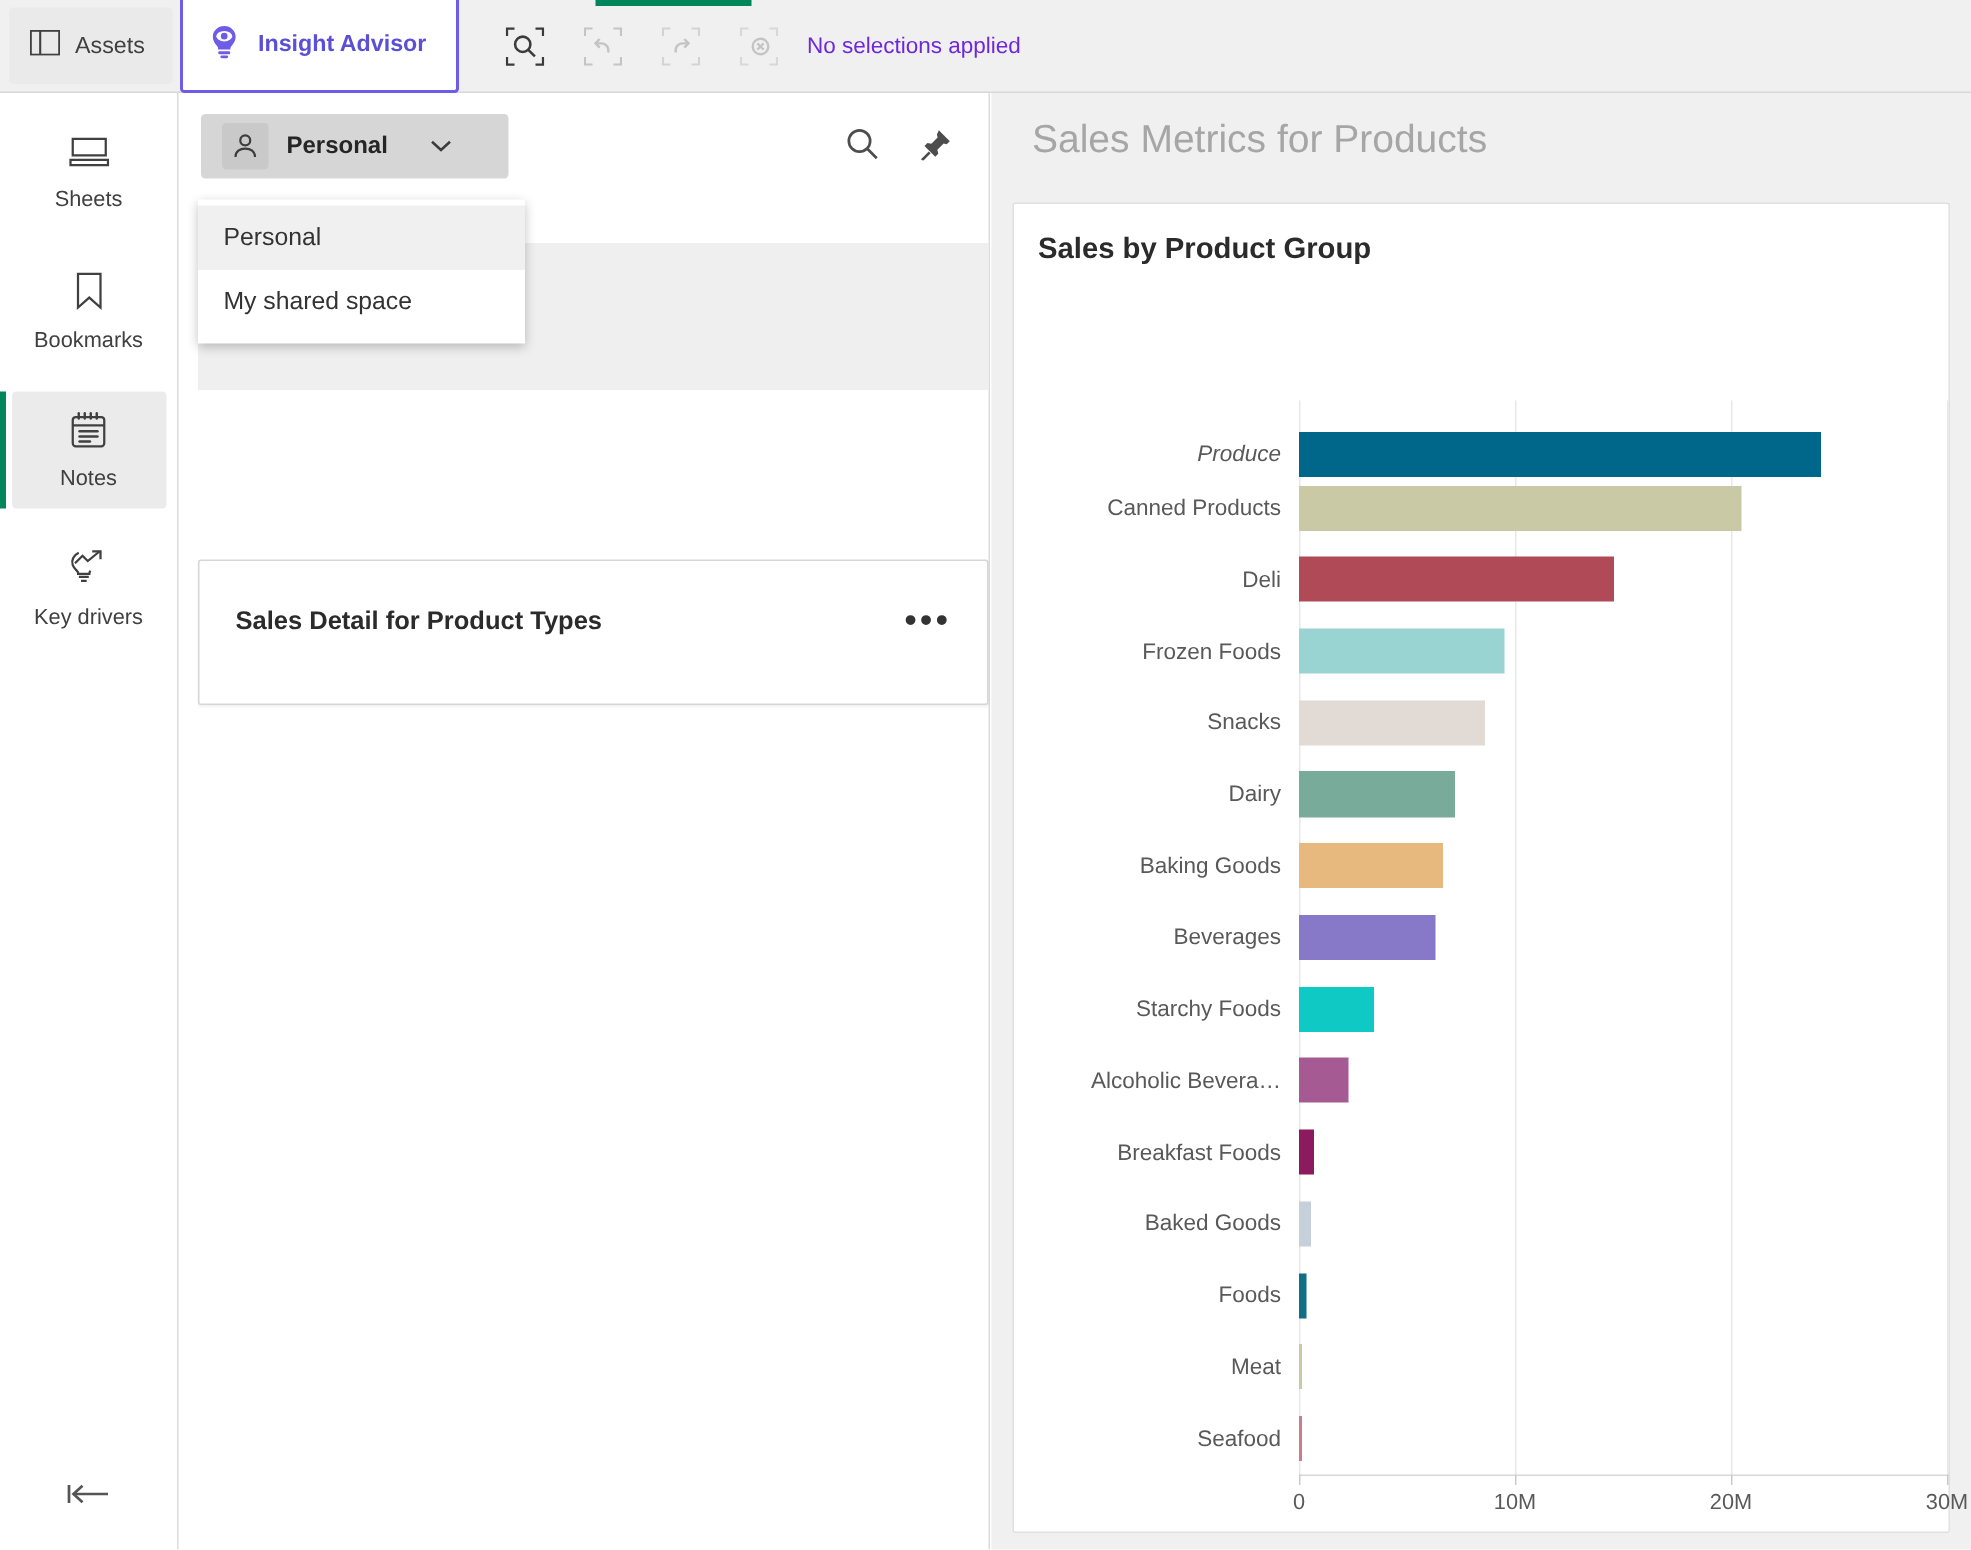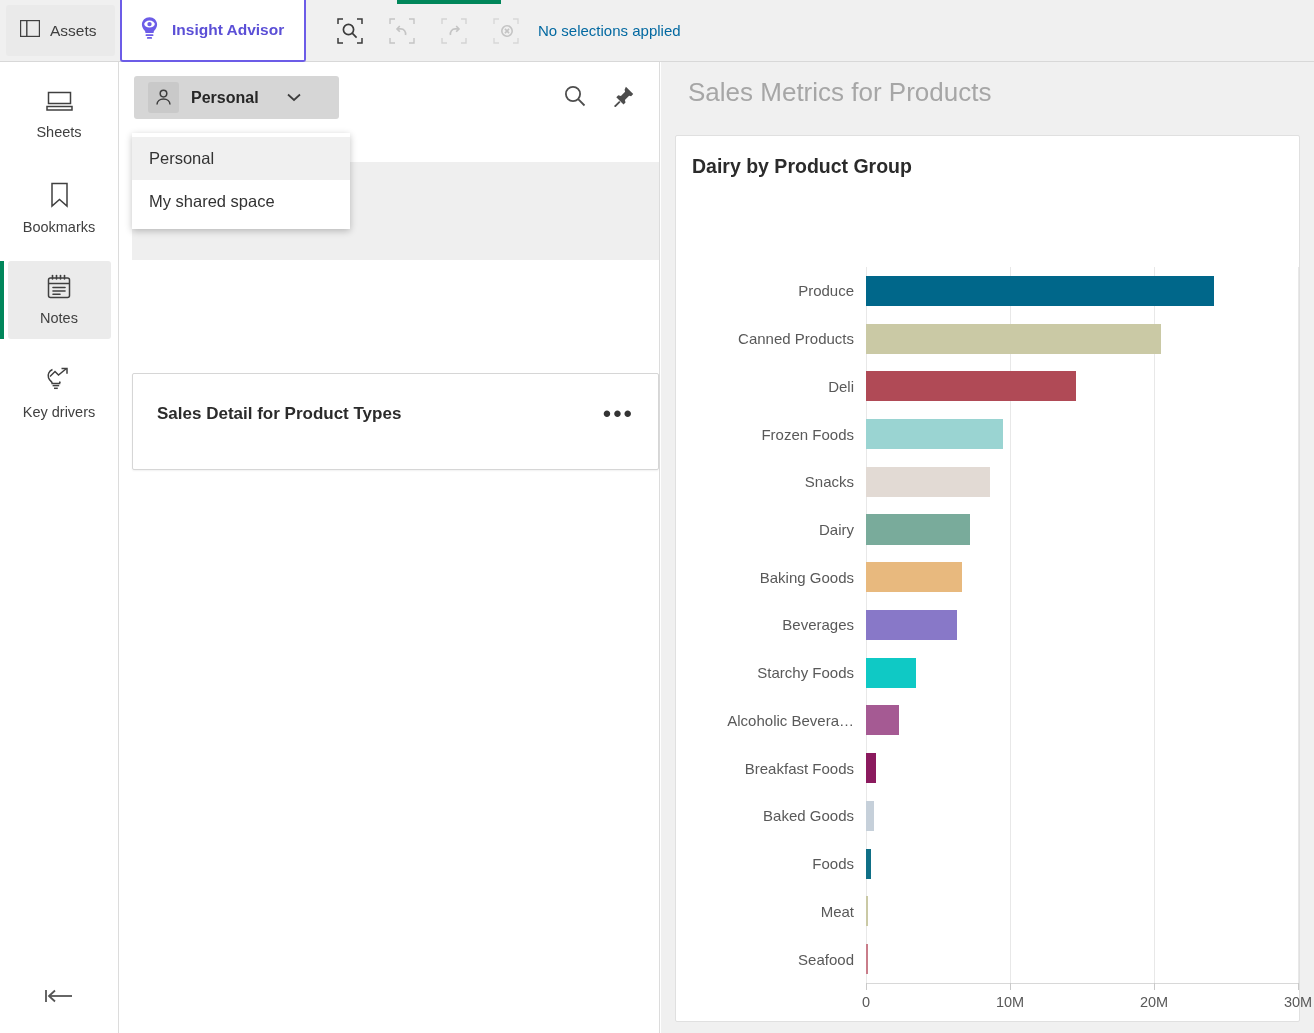--- a/index.html
+++ b/index.html
@@ -33,21 +33,21 @@
     display: flex; align-items: center; gap: 11px;
     padding-left: 16px; cursor: pointer;
   }
   .ia-label { font-size: 15.5px; color: #5b4fd6; font-weight: 600; }
   .tools { display: flex; align-items: center; gap: 0px; margin-left: 18px; }
   .tool-btn {
     width: 52px; height: 62px; display: flex; align-items: center;
     justify-content: center; cursor: pointer;
   }
   .tool-btn.disabled { cursor: default; }
-  .nosel { font-size: 15px; color: #0369a1; margin-left: 6px; align-self: center; text-align: right; }
+  .nosel { font-size: 15px; color: #6d28d9; margin-left: 6px; align-self: center; text-align: right; }
   .green-progress {
     position: absolute; left: 397px; top: 0; width: 104px; height: 4px;
     background: #00865a;
   }
 
   
   .rail {
     position: absolute; left: 0; top: 62px; width: 119px; height: 971px;
     background: #ffffff; border-right: 1px solid #dcdcdc;
   }
@@ -369,32 +369,32 @@
       <div class="dd-item">
         <span>My shared space</span>
       </div>
     </div>
   </div>
 
   <div class="content">
     <div class="content-title">Sales Metrics for Products</div>
 
     <div class="chart-card">
-      <div class="chart-title">Dairy by Product Group</div>
+      <div class="chart-title">Sales by Product Group</div>
 
       <div class="plot">
         <div class="axis-area" id="grid-host">
             <div class="gridline" style="left: 0px;"></div>
             <div class="gridline" style="left: 144px;"></div>
             <div class="gridline" style="left: 288px;"></div>
             <div class="gridline" style="left: 432px;"></div>
             <div class="axis-baseline"></div>
           </div>
         <div id="bars-host">
-            <div class="bar-row" style="top: 0px; height: 47.7333px;">
+            <div class="bar-row" style="top: 12px; height: 47.7333px; font-style: italic;">
               <div class="bar-label" style="height: 47.7333px;">Produce</div>
               <div class="bar" style="width: 348.48px; height: 30.072px; top: 8.83067px; background: rgb(0, 103, 138);"></div>
             </div>
             <div class="bar-row" style="top: 47.7333px; height: 47.7333px;">
               <div class="bar-label" style="height: 47.7333px;">Canned Products</div>
               <div class="bar" style="width: 295.2px; height: 30.072px; top: 8.83067px; background: rgb(202, 201, 165);"></div>
             </div>
             <div class="bar-row" style="top: 95.4667px; height: 47.7333px;">
               <div class="bar-label" style="height: 47.7333px;">Deli</div>
               <div class="bar" style="width: 210.24px; height: 30.072px; top: 8.83067px; background: rgb(176, 74, 86);"></div>

